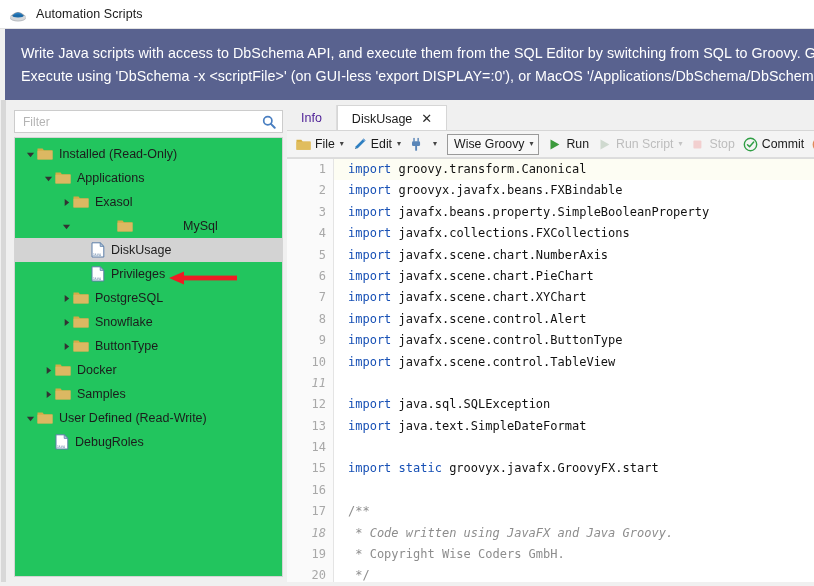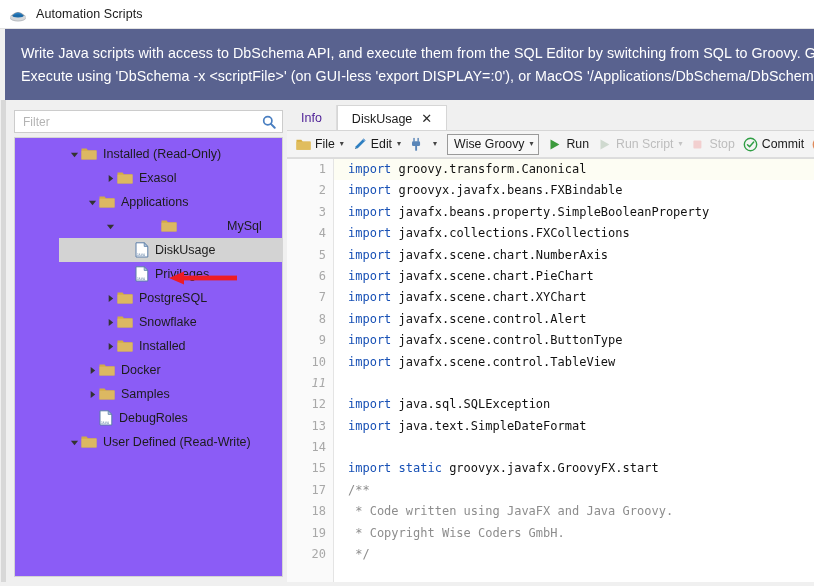--- a/index.html
+++ b/index.html
@@ -99,25 +99,24 @@
     color: #333;
     background: transparent;
     padding: 0;
   }
   .filter-input::placeholder { color: #b4b4b4; }
   .search-icon { width: 14px; height: 14px; flex: 0 0 auto; }
 
   .tree-body {
     position: absolute; left: 5px; top: 31px;
     width: 269px; height: 440px;
-    background: #8b5cf6;
+    background: #22c55e;
     border: 1px solid #d4d4d4;
     overflow: hidden;
     padding-top: 4px;
-    padding-left: 44px;
   }
   .tree-row {
     position: relative;
     height: 24px;
     display: flex; align-items: center;
     font-size: 12.5px;
     color: #1c1c1c;
     white-space: nowrap;
   }
   .tree-row.selected { background: #d3d3d3; }
@@ -311,43 +310,43 @@
               <svg viewBox="0 0 10 10" width="9" height="9">
                 <polygon points="1,3 9,3 5,8" fill="#333"></polygon>
               </svg>
             </span>
             <span class="folder-icon"><svg viewBox="0 0 16 14" width="16" height="14">
                 <path d="M0.5 1.6 h5.1 l1.3 1.6 h8.6 v9.2 h-15 z" fill="#d3ab46"></path>
                 <path d="M0.5 3.7 h15 v8.7 h-15 z" fill="#dcb862"></path>
               </svg></span>
             <span class="tree-label">Installed (Read-Only)</span>
           </div>
+          <div class="tree-row" style="padding-left: 26px;">
+            <span class="twisty">
+              <svg viewBox="0 0 10 10" width="9" height="9">
+                <polygon points="1,3 9,3 5,8" fill="#333"></polygon>
+              </svg>
+            </span>
+            <span class="folder-icon"><svg viewBox="0 0 16 14" width="16" height="14">
+                <path d="M0.5 1.6 h5.1 l1.3 1.6 h8.6 v9.2 h-15 z" fill="#d3ab46"></path>
+                <path d="M0.5 3.7 h15 v8.7 h-15 z" fill="#dcb862"></path>
+              </svg></span>
+            <span class="tree-label">Applications</span>
+          </div>
           <div class="tree-row" style="padding-left: 44px;">
             <span class="twisty">
               <svg viewBox="0 0 10 10" width="9" height="9">
                 <polygon points="3,1 8,5 3,9" fill="#333"></polygon>
               </svg>
             </span>
             <span class="folder-icon"><svg viewBox="0 0 16 14" width="16" height="14">
                 <path d="M0.5 1.6 h5.1 l1.3 1.6 h8.6 v9.2 h-15 z" fill="#d3ab46"></path>
                 <path d="M0.5 3.7 h15 v8.7 h-15 z" fill="#dcb862"></path>
               </svg></span>
             <span class="tree-label">Exasol</span>
-          </div>
-          <div class="tree-row" style="padding-left: 26px;">
-            <span class="twisty">
-              <svg viewBox="0 0 10 10" width="9" height="9">
-                <polygon points="1,3 9,3 5,8" fill="#333"></polygon>
-              </svg>
-            </span>
-            <span class="folder-icon"><svg viewBox="0 0 16 14" width="16" height="14">
-                <path d="M0.5 1.6 h5.1 l1.3 1.6 h8.6 v9.2 h-15 z" fill="#d3ab46"></path>
-                <path d="M0.5 3.7 h15 v8.7 h-15 z" fill="#dcb862"></path>
-              </svg></span>
-            <span class="tree-label">Applications</span>
           </div>
           <div class="tree-row" style="padding-left: 44px; gap: 44px;">
             <span class="twisty">
               <svg viewBox="0 0 10 10" width="9" height="9">
                 <polygon points="1,3 9,3 5,8" fill="#333"></polygon>
               </svg>
             </span>
             <span class="folder-icon"><svg viewBox="0 0 16 14" width="16" height="14">
                 <path d="M0.5 1.6 h5.1 l1.3 1.6 h8.6 v9.2 h-15 z" fill="#d3ab46"></path>
                 <path d="M0.5 3.7 h15 v8.7 h-15 z" fill="#dcb862"></path>
@@ -399,21 +398,21 @@
           <div class="tree-row" style="padding-left: 44px;">
             <span class="twisty">
               <svg viewBox="0 0 10 10" width="9" height="9">
                 <polygon points="3,1 8,5 3,9" fill="#333"></polygon>
               </svg>
             </span>
             <span class="folder-icon"><svg viewBox="0 0 16 14" width="16" height="14">
                 <path d="M0.5 1.6 h5.1 l1.3 1.6 h8.6 v9.2 h-15 z" fill="#d3ab46"></path>
                 <path d="M0.5 3.7 h15 v8.7 h-15 z" fill="#dcb862"></path>
               </svg></span>
-            <span class="tree-label">Installed</span>
+            <span class="tree-label">ButtonType</span>
           </div>
           <div class="tree-row" style="padding-left: 26px;">
             <span class="twisty">
               <svg viewBox="0 0 10 10" width="9" height="9">
                 <polygon points="3,1 8,5 3,9" fill="#333"></polygon>
               </svg>
             </span>
             <span class="folder-icon"><svg viewBox="0 0 16 14" width="16" height="14">
                 <path d="M0.5 1.6 h5.1 l1.3 1.6 h8.6 v9.2 h-15 z" fill="#d3ab46"></path>
                 <path d="M0.5 3.7 h15 v8.7 h-15 z" fill="#dcb862"></path>
@@ -424,41 +423,41 @@
             <span class="twisty">
               <svg viewBox="0 0 10 10" width="9" height="9">
                 <polygon points="3,1 8,5 3,9" fill="#333"></polygon>
               </svg>
             </span>
             <span class="folder-icon"><svg viewBox="0 0 16 14" width="16" height="14">
                 <path d="M0.5 1.6 h5.1 l1.3 1.6 h8.6 v9.2 h-15 z" fill="#d3ab46"></path>
                 <path d="M0.5 3.7 h15 v8.7 h-15 z" fill="#dcb862"></path>
               </svg></span>
             <span class="tree-label">Samples</span>
+          </div>
+          <div class="tree-row" style="padding-left: 8px;">
+            <span class="twisty">
+              <svg viewBox="0 0 10 10" width="9" height="9">
+                <polygon points="1,3 9,3 5,8" fill="#333"></polygon>
+              </svg>
+            </span>
+            <span class="folder-icon"><svg viewBox="0 0 16 14" width="16" height="14">
+                <path d="M0.5 1.6 h5.1 l1.3 1.6 h8.6 v9.2 h-15 z" fill="#d3ab46"></path>
+                <path d="M0.5 3.7 h15 v8.7 h-15 z" fill="#dcb862"></path>
+              </svg></span>
+            <span class="tree-label">User Defined (Read-Write)</span>
           </div>
           <div class="tree-row" style="padding-left: 26px;">
             <span class="twisty"></span>
             <span class="java-icon"><svg viewBox="0 0 14 16" width="14" height="16">
                 <path d="M1 .8 h8.2 l3.6 3.6 v10.6 h-11.8 z" fill="#ffffff" stroke="#5c7ea8" stroke-width="1"></path>
                 <path d="M9.2 .8 v3.6 h3.6 z" fill="#b9ccdf" stroke="#5c7ea8" stroke-width=".8"></path>
                 <text x="1.4" y="14.4" font-size="3.6" fill="#4a6f9a" font-family="monospace">JAVA</text>
               </svg></span>
             <span class="tree-label">DebugRoles</span>
-          </div>
-          <div class="tree-row" style="padding-left: 8px;">
-            <span class="twisty">
-              <svg viewBox="0 0 10 10" width="9" height="9">
-                <polygon points="1,3 9,3 5,8" fill="#333"></polygon>
-              </svg>
-            </span>
-            <span class="folder-icon"><svg viewBox="0 0 16 14" width="16" height="14">
-                <path d="M0.5 1.6 h5.1 l1.3 1.6 h8.6 v9.2 h-15 z" fill="#d3ab46"></path>
-                <path d="M0.5 3.7 h15 v8.7 h-15 z" fill="#dcb862"></path>
-              </svg></span>
-            <span class="tree-label">User Defined (Read-Write)</span>
           </div>
         </div>
 
       <span class="red-arrow">
         <svg viewBox="0 0 68 16" width="68" height="16">
           <polygon points="0,8 15,1.5 15,14.5" fill="#ee1c24"></polygon>
           <rect x="14" y="5.6" width="54" height="4.8" fill="#ee1c24"></rect>
         </svg>
       </span>
     </div>
@@ -621,24 +620,28 @@
             </div>
             <div style="position: relative; height: 21.4px;">
               <div class="ln">14</div>
               <div class="code-line" style="margin-left: 47px;"></div>
             </div>
             <div style="position: relative; height: 21.4px;">
               <div class="ln">15</div>
               <div class="code-line" style="margin-left: 47px;"><span class="kw">import static</span><span> groovyx.javafx.GroovyFX.start</span></div>
             </div>
             <div style="position: relative; height: 21.4px;">
+              <div class="ln">16</div>
+              <div class="code-line" style="margin-left: 47px;"></div>
+            </div>
+            <div style="position: relative; height: 21.4px;">
               <div class="ln">17</div>
               <div class="code-line" style="margin-left: 47px;"><span class="cm">/**</span></div>
             </div>
-            <div style="position: relative; height: 21.4px;">
+            <div style="position: relative; height: 21.4px; font-style: italic;">
               <div class="ln">18</div>
               <div class="code-line" style="margin-left: 47px;"><span class="cm"> * Code written using JavaFX and Java Groovy.</span></div>
             </div>
             <div style="position: relative; height: 21.4px;">
               <div class="ln">19</div>
               <div class="code-line" style="margin-left: 47px;"><span class="cm"> * Copyright Wise Coders GmbH.</span></div>
             </div>
             <div style="position: relative; height: 21.4px;">
               <div class="ln">20</div>
               <div class="code-line" style="margin-left: 47px;"><span class="cm"> */</span></div>

